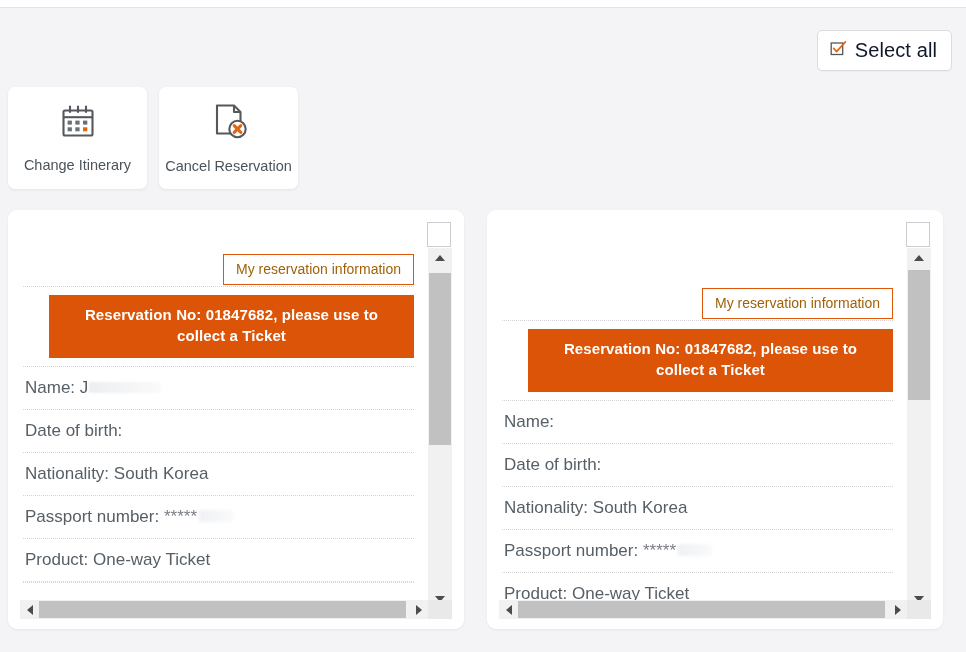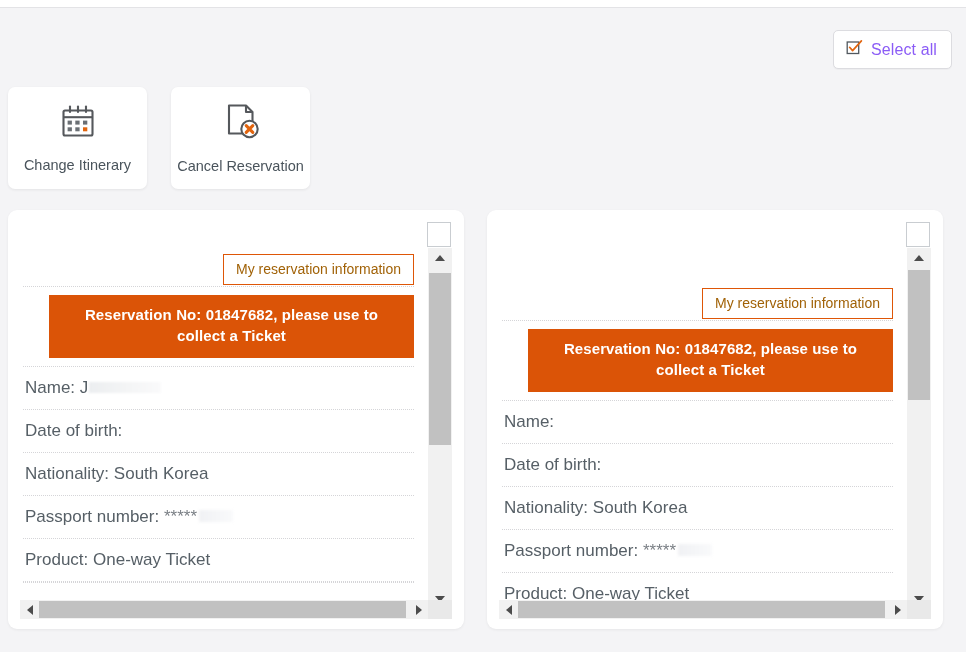--- a/index.html
+++ b/index.html
@@ -42,35 +42,35 @@
     gap: 8px;
     background: #ffffff;
     border: 1px solid #dcdce0;
     border-radius: 5px;
     padding: 8px 14px 8px 12px;
     cursor: pointer;
     box-shadow: 0 1px 1px rgba(0,0,0,0.03);
   }
 
   .tool-btn-label {
-    font-size: 16px;
-    color: #8b5cf6;
+    font-size: 20px;
+    color: #0f172a;
     white-space: nowrap;
     letter-spacing: .1px;
   }
 
   .ico { display: block; flex: none; }
 
   
   .action-row {
     position: absolute;
     top: 87px;
     left: 8px;
     display: flex;
-    gap: 24px;
+    gap: 12px;
   }
 
   .action-card {
     width: 139px;
     height: 102px;
     background: #ffffff;
     border-radius: 7px;
     box-shadow: 0 1px 3px rgba(0,0,0,0.07);
     display: flex;
     flex-direction: column;

